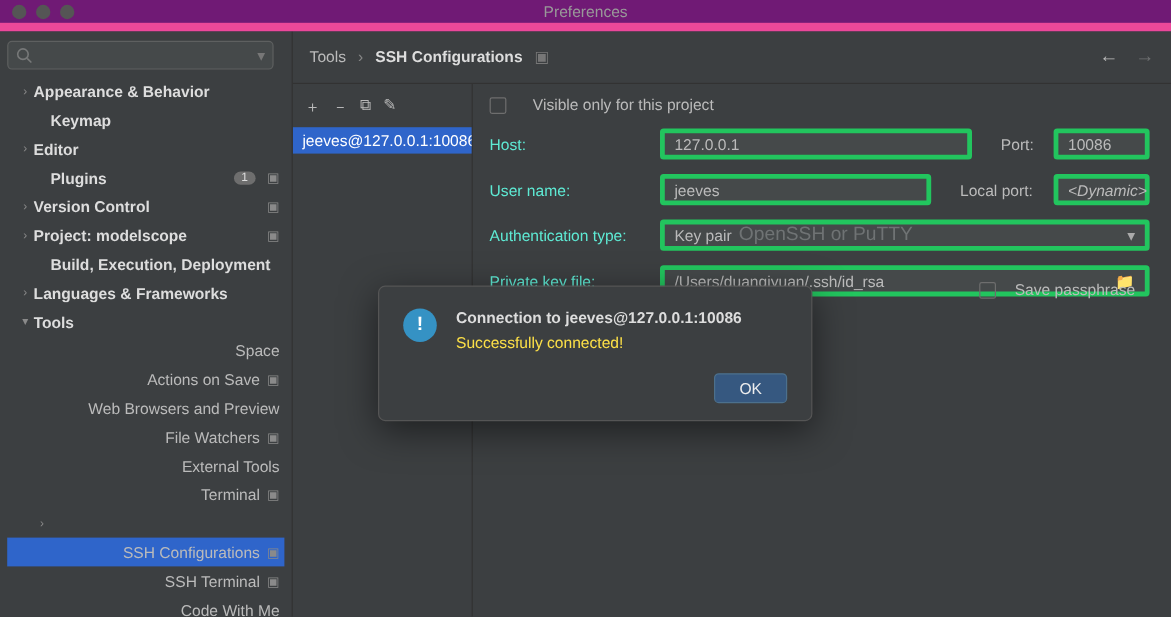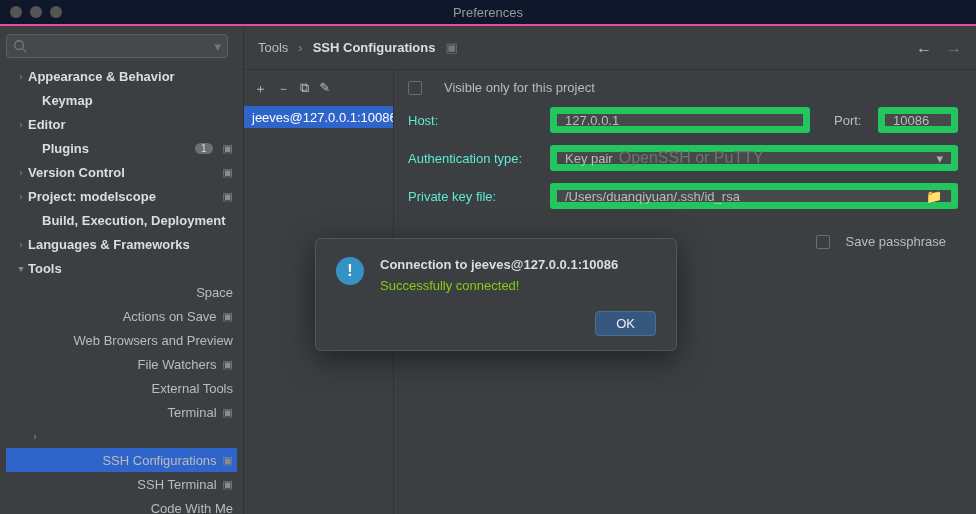--- a/index.html
+++ b/index.html
@@ -1,17 +1,17 @@
 <!DOCTYPE html>
 <html><head>
 <meta charset="utf-8">
 <style>
 * { margin:0; padding:0; box-sizing:border-box; font-family:-apple-system,BlinkMacSystemFont,"Segoe UI",sans-serif; font-size:13px; color:#bbb; }
 body { background:#3c3f41; width:976px; height:514px; overflow:hidden; }
-.titlebar { height:26px; display:flex; align-items:center; padding:0 10px; background:#0f172a; border-bottom:2px solid #ec4899; position:relative;text-align:center; }
+.titlebar { height:26px; display:flex; align-items:center; padding:0 10px; background:#701a75; border-bottom:7px solid #ec4899; position:relative;text-align:center; }
 .traffic { display:flex; gap:8px; }
 .traffic span { width:12px; height:12px; border-radius:50%; background:#555; display:inline-block; }
 .titlebar-title { position:absolute; left:50%; transform:translateX(-50%); color:#999; font-weight:500; }
 .main { display:flex; height:calc(100% - 26px); }
 .sidebar { width:244px; background:#3c3f41; border-right:1px solid #323232; padding:8px 6px; overflow:hidden; }
 .search { width:222px; height:24px; background:#45494a; border:1px solid #5e6060; border-radius:4px; display:flex; align-items:center; padding:0 6px; margin-bottom:6px; }
 .search svg { width:14px; height:14px; opacity:.6; }
 .tree { list-style:none; }
 .tree-item { height:24px; display:flex; align-items:center; padding:0 4px 0 8px; cursor:pointer; white-space:nowrap; }
 .tree-item.selected { background:#2f65ca; color:#fff; }
@@ -33,35 +33,35 @@
 .body { flex:1; display:flex; overflow:hidden; }
 .list-col { width:150px; border-right:1px solid #323232; padding-top:6px; }
 .list-actions { display:flex; gap:10px; padding:4px 10px 8px 10px; color:#aaa; }
 .list-actions span { cursor:pointer; }
 .list-entry { height:22px; padding:0 8px; display:flex; align-items:center; background:#2f65ca; color:#fff; overflow:hidden; white-space:nowrap; }
 
 .form { flex:1; padding:10px 18px 10px 14px; position:relative; }
 .form-row { display:flex; align-items:center; margin-bottom:12px; gap:14px; }
 .form-row .label { width:128px; color:#5eead4; }
 .checkbox { width:14px; height:14px; border:1px solid #6e6e6e; border-radius:2px; margin-right:8px; }
-.input { flex:1; height:26px; background:#45494a; border:7px solid #22c55e; border-radius:3px; padding:0 8px; display:flex; align-items:center; color:#ddd; }
+.input { flex:1; height:26px; background:#45494a; border:4px solid #22c55e; border-radius:3px; padding:0 8px; display:flex; align-items:center; color:#ddd; }
 .input.small { flex:none; width:80px; }
 .input.placeholder { color:#6f7374; font-style:italic; }
 .port-lbl { width:40px; padding-left:10px; }
 .localport-lbl { width:74px; padding-left:10px; }
 .select { position:relative; }
 .select::after { content:"▾"; position:absolute; right:8px; color:#aaa; }
 .select .hint { color:#6f7374; margin-left:6px; font-size:16px; }
 .folder-icn { position:absolute; right:8px; color:#777; }
 
 .dialog { position:absolute; left:315px; top:238px; width:362px; background:#3c3f41; border:1px solid #555; border-radius:6px; box-shadow:0 8px 30px rgba(0,0,0,.5); padding:18px 20px 14px 20px; }
 .dialog-body { display:flex; gap:16px; margin-bottom:18px; }
 .dialog-icon { width:28px; height:28px; border-radius:50%; background:#3592c4; display:flex; align-items:center; justify-content:center; color:#fff; font-weight:700; font-size:16px; flex-shrink:0; }
 .dialog-text .t1 { font-weight:600; color:#ddd; margin-bottom:6px; }
-.dialog-text .t2 { color:#84cc16; }
+.dialog-text .t2 { color:#fde047; }
 .dialog-btns { display:flex; justify-content:flex-end; }
 .btn { background:#365880; border:1px solid #4c708c; color:#eee; padding:4px 20px; border-radius:4px; cursor:pointer; }
 
 .save-pass { position:absolute; right:30px; top:234px; display:flex; align-items:center; color:#999; }
 </style>
 </head>
 <body>
 
 <div class="titlebar">
   <div class="traffic">
@@ -201,20 +201,30 @@
           <span class="label">Host:</span>
           <div class="input">
               <span>127.0.0.1</span>
             </div>
           <span class="port-lbl">Port:</span>
           <div class="input small">
               <span>10086</span>
             </div>
         </div>
         <div class="form-row">
+          <span class="label">User name:</span>
+          <div class="input">
+              <span>jeeves</span>
+            </div>
+          <span class="localport-lbl">Local port:</span>
+          <div class="input small placeholder">
+              <span>&lt;Dynamic&gt;</span>
+            </div>
+        </div>
+        <div class="form-row">
           <span class="label">Authentication type:</span>
           <div class="input select">
             <span>Key pair</span>
               <span class="hint">OpenSSH or PuTTY</span>
           </div>
         </div>
         <div class="form-row">
           <span class="label">Private key file:</span>
           <div class="input" style="position:relative">
             <span>/Users/duanqiyuan/.ssh/id_rsa</span>

